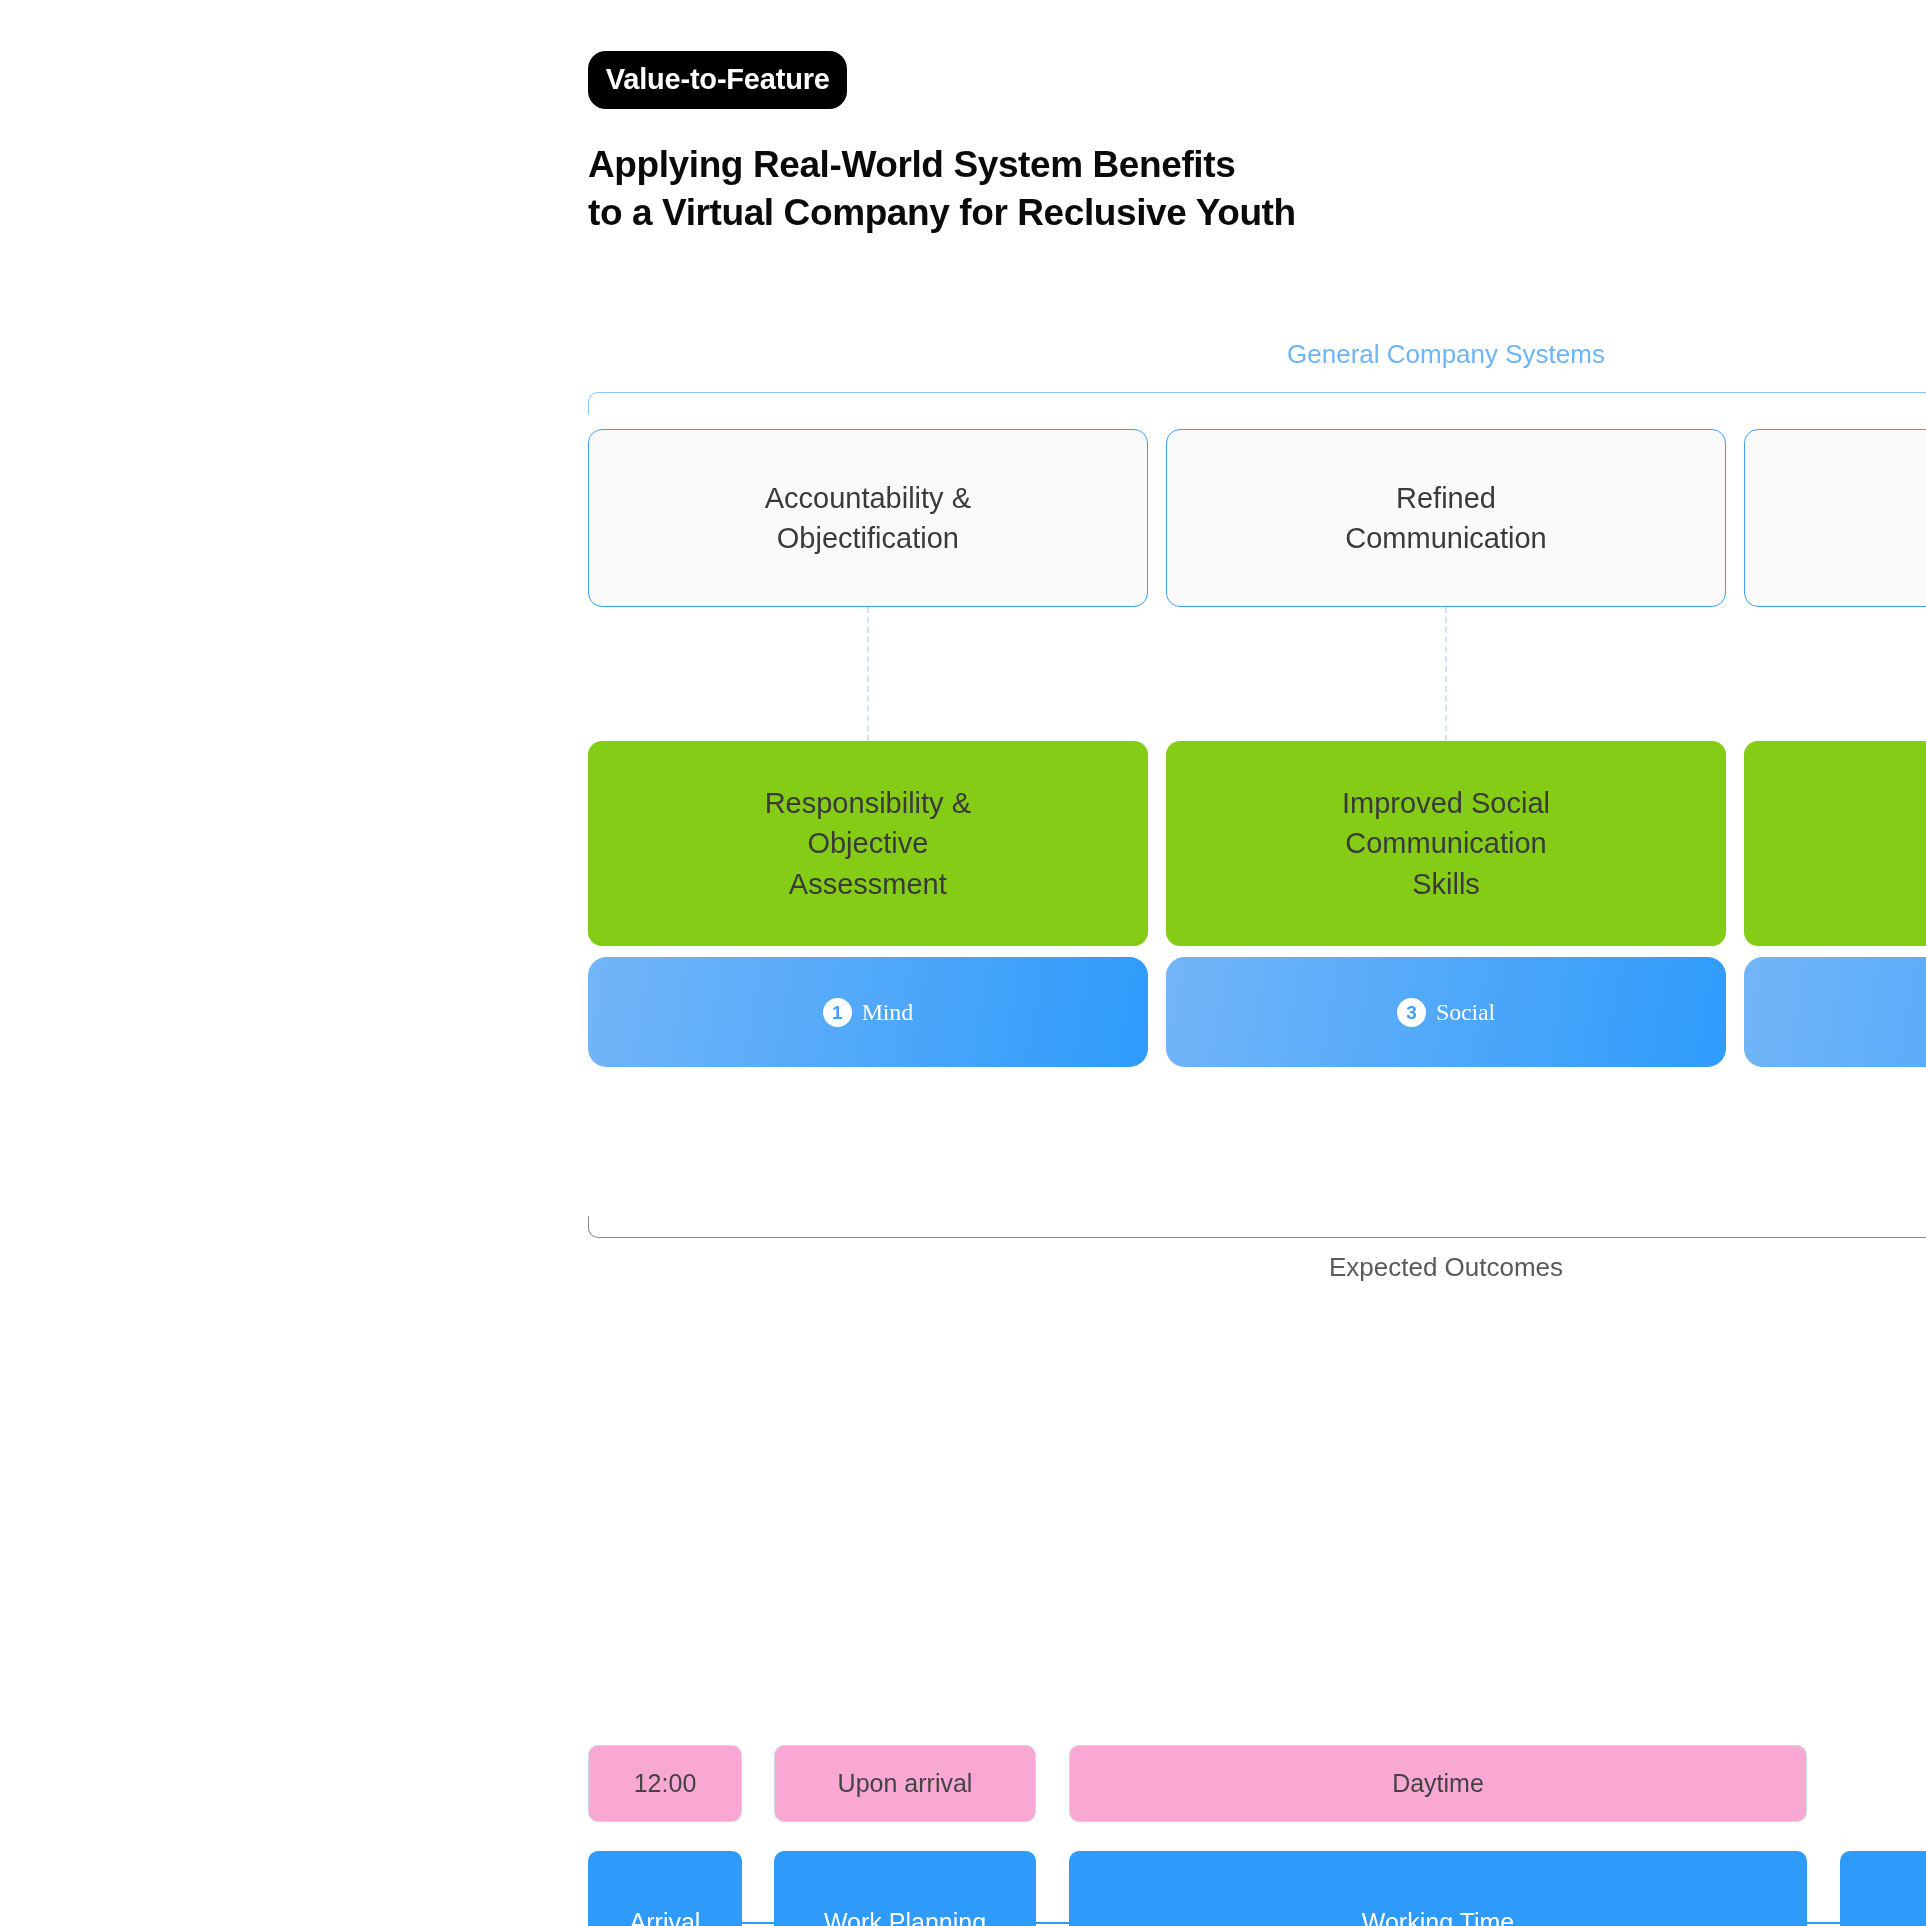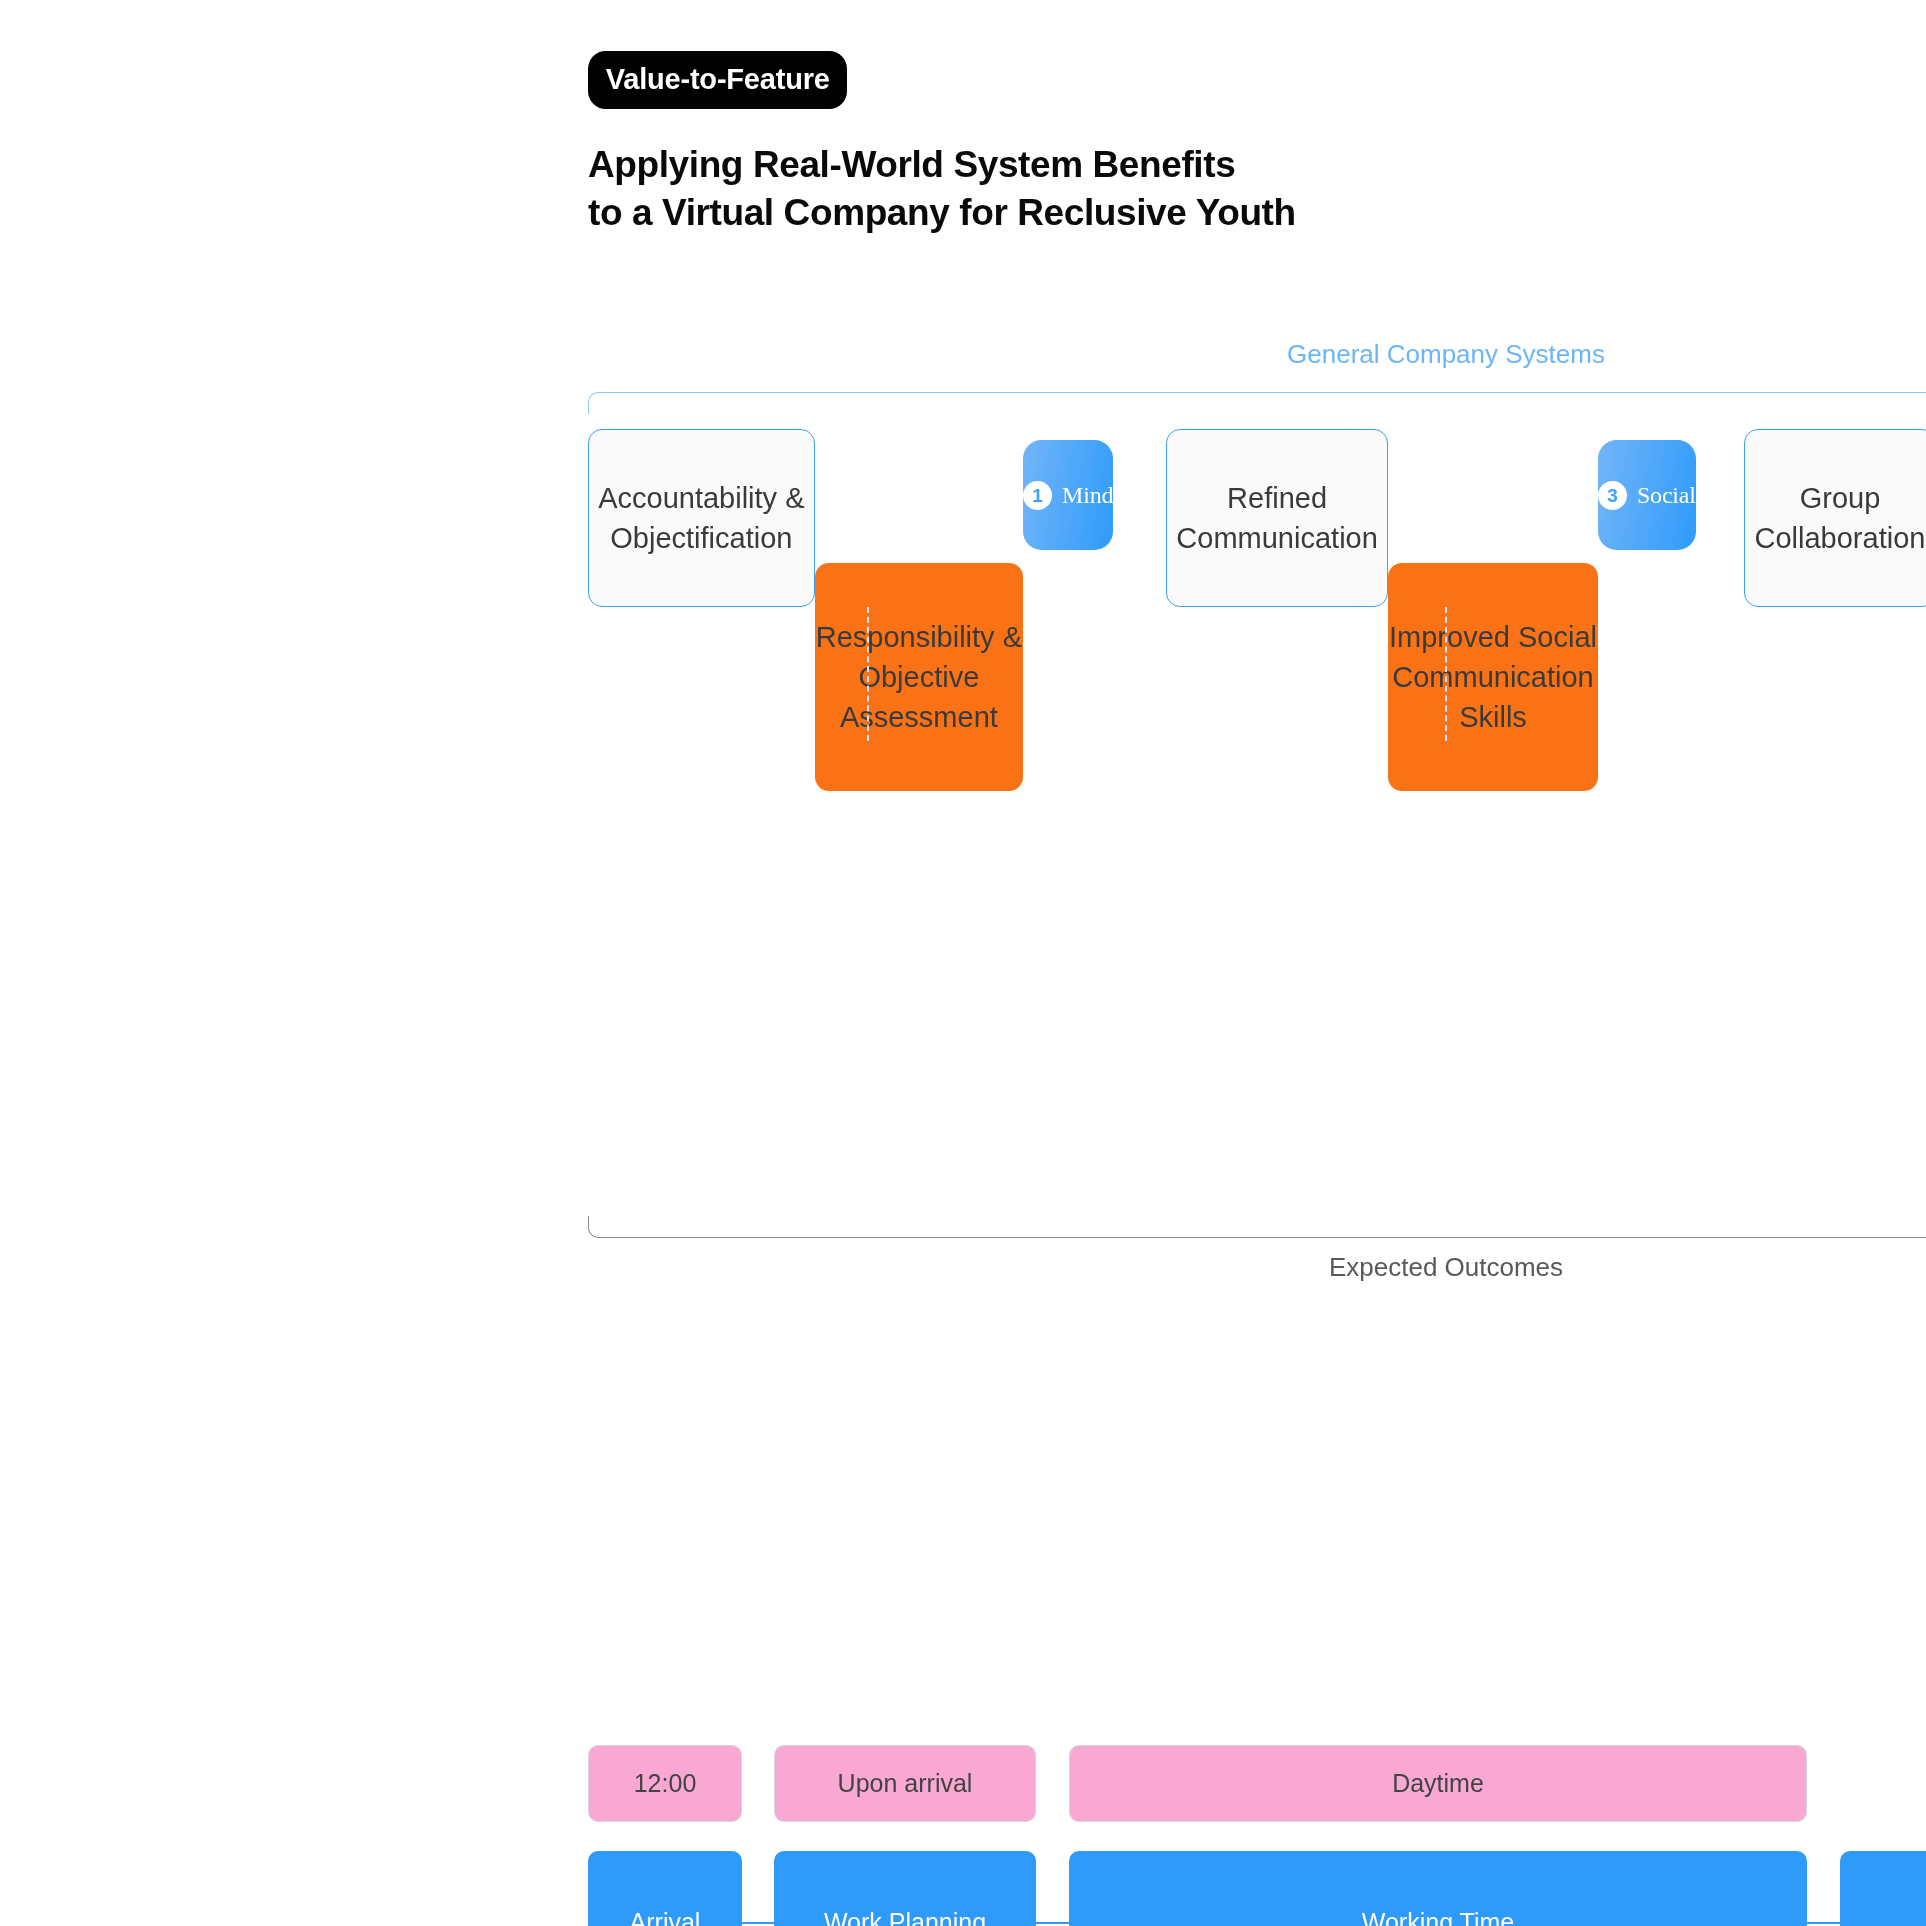--- a/index.html
+++ b/index.html
@@ -70,21 +70,21 @@
     bottom: 0px;
   }
 
   .cols {
     position: absolute;
     left: 0; top: 90px;
     width: 1716px;
     display: flex;
     gap: 18.5px;
   }
-  .col { flex: 1 1 0; display: flex; flex-direction: row; position: relative; }
+  .col { flex: 1 1 0; display: flex; flex-direction: column; position: relative; }
 
   .card-top {
     height: 178px;
     border: 1.9px solid #3FA0F7;
     border-radius: 14px;
     background: #FAFAFA;
     display: flex; align-items: center; justify-content: center;
     text-align: center;
     font-size: 29px;
     color: #3A3A3A;
@@ -98,23 +98,23 @@
     left: 50%;
     top: 178px;
     width: 0;
     height: 134px;
     border-left: 2.7px dashed #CFE4FA;
     transform: translateX(-50%);
   }
 
   .card-mid {
     margin-top: 134px;
-    height: 228px;
+    height: 205px;
     border-radius: 14px;
-    background: #f97316;
+    background: #84cc16;
     display: flex; align-items: center; justify-content: center;
     text-align: center;
     font-size: 29px;
     color: #3A3A3A;
     line-height: 1.38;
     padding: 0 1px;
     white-space: pre-line;
   }
 
   .pill {

